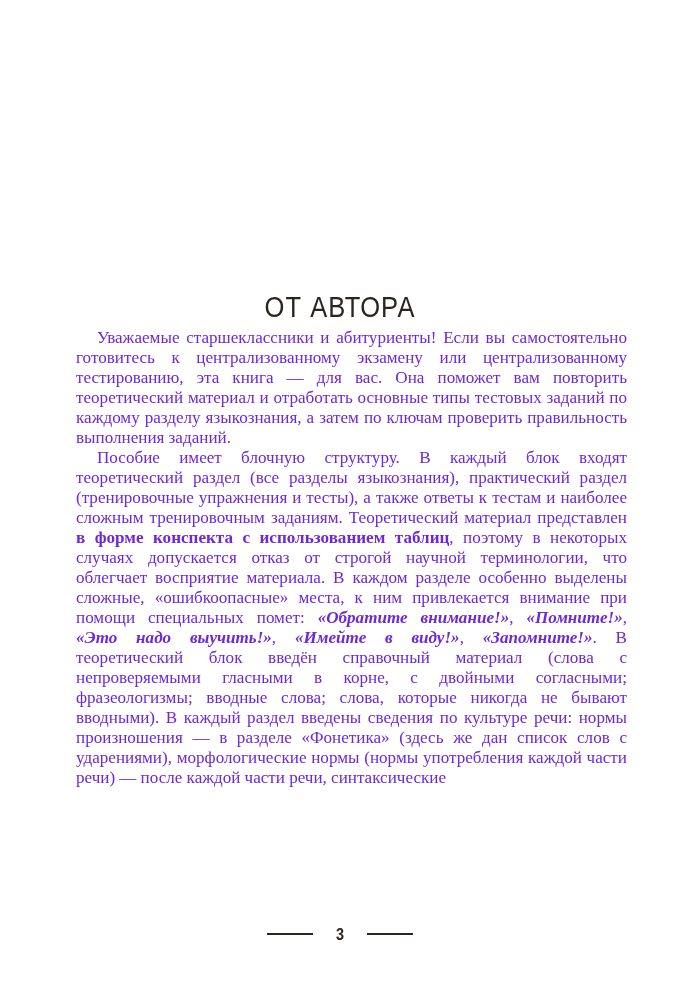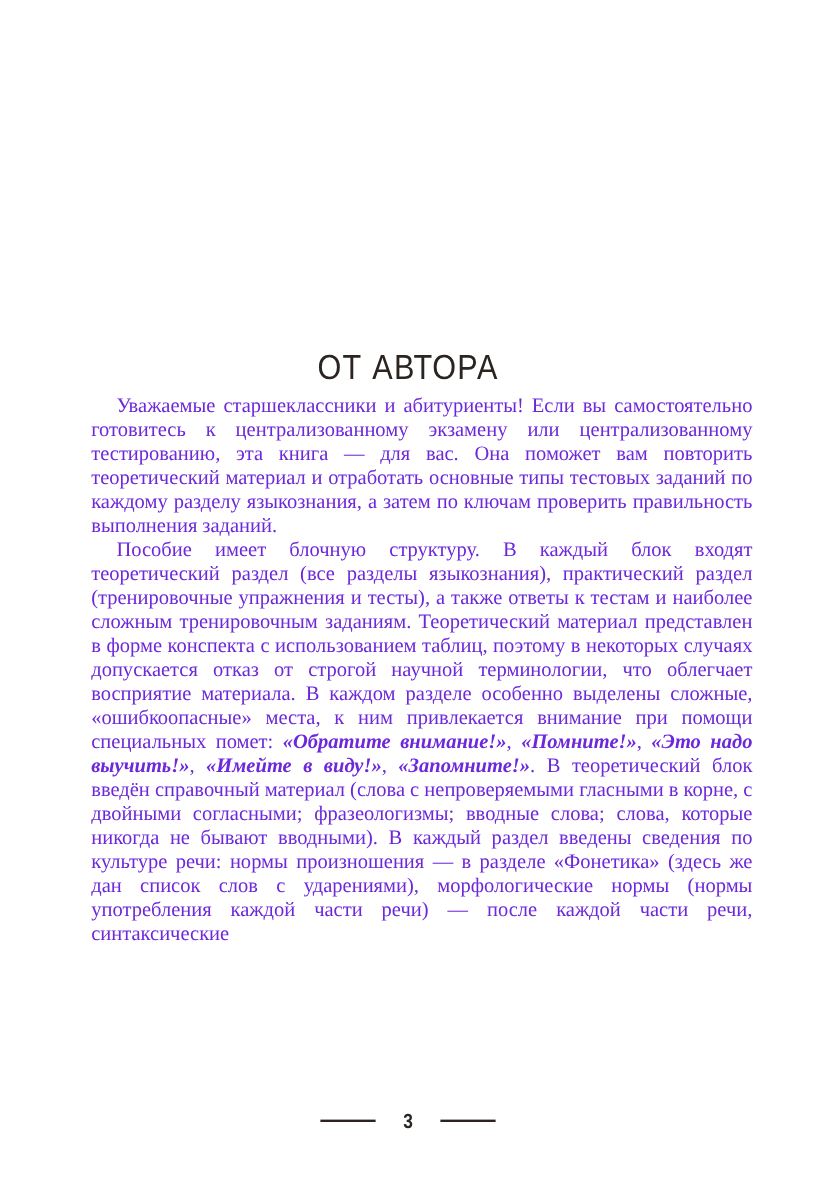--- a/index.html
+++ b/index.html
@@ -59,21 +59,21 @@
   .text-body p {
     margin: 0;
     text-indent: 21px;
   }
 
   .text-body p.last-open {
     text-indent: 21px;
   }
 
   b, .bold {
-    font-weight: 400;
+    font-weight: 700;
   }
 
   i, .ital {
     font-style: italic;
     font-weight: bold;
   }
 
   .footer {
     position: absolute;
     left: 0;

